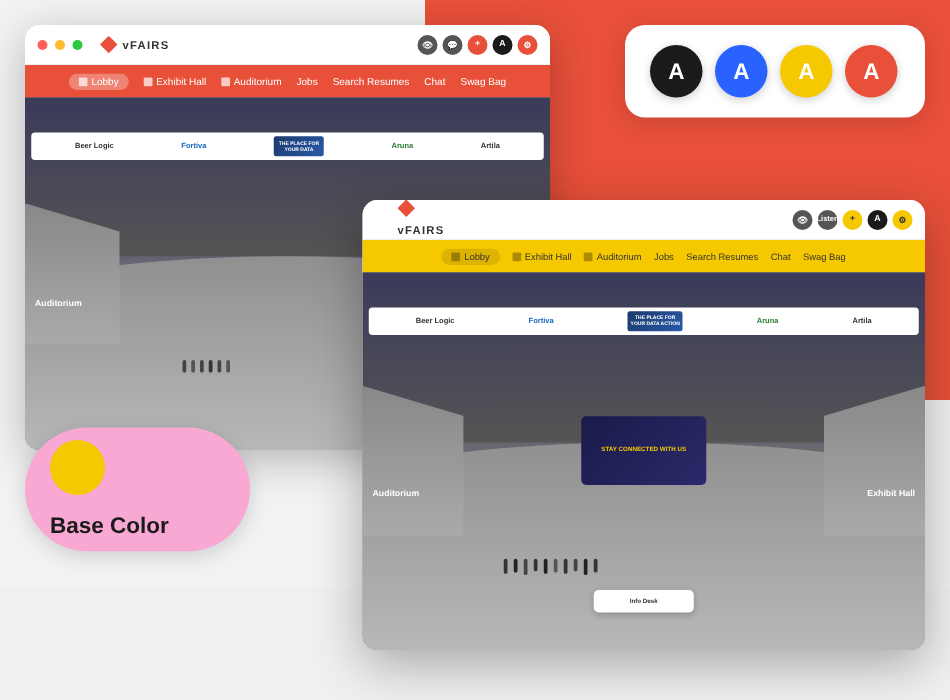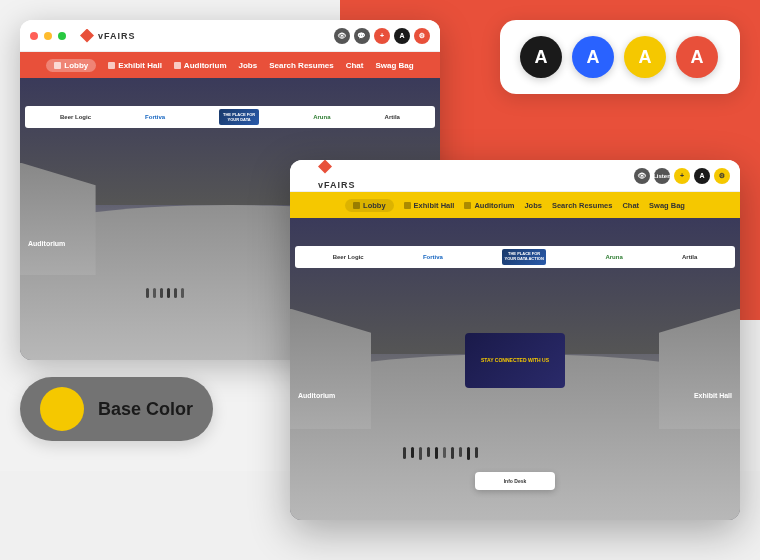--- a/index.html
+++ b/index.html
@@ -87,21 +87,21 @@
       display: flex;
       align-items: center;
       justify-content: center;
       gap: 12px;
       padding: 0 8px;
     }
 
     .nav-item {
       color: #fff;
       font-size: 8px;
-      font-weight: 700;
+      font-weight: 400;
       display: flex;
       align-items: center;
       gap: 3px;
       white-space: nowrap;
     }
     .nav-item.active {
       background: rgba(255,255,255,0.3);
       border-radius: 12px;
       padding: 2px 8px;
     }
@@ -274,28 +274,28 @@
       position: absolute;
       left: 20px;
       bottom: 30px;
       z-index: 5;
       display: flex;
       flex-direction: column;
       gap: 12px;
     }
 
     .swatch-panel {
-      background: #737373;
+      background: #f9a8d4;
       border-radius: 50px;
       padding: 10px 20px;
       display: flex;
-      align-items: center;
       gap: 14px;
       box-shadow: 0 4px 16px rgba(0,0,0,0.15);
       min-width: 180px;
+      flex-direction: column;
     }
 
     .swatch-circle {
       width: 44px;
       height: 44px;
       border-radius: 50%;
       flex-shrink: 0;
     }
 
     .swatch-label {

